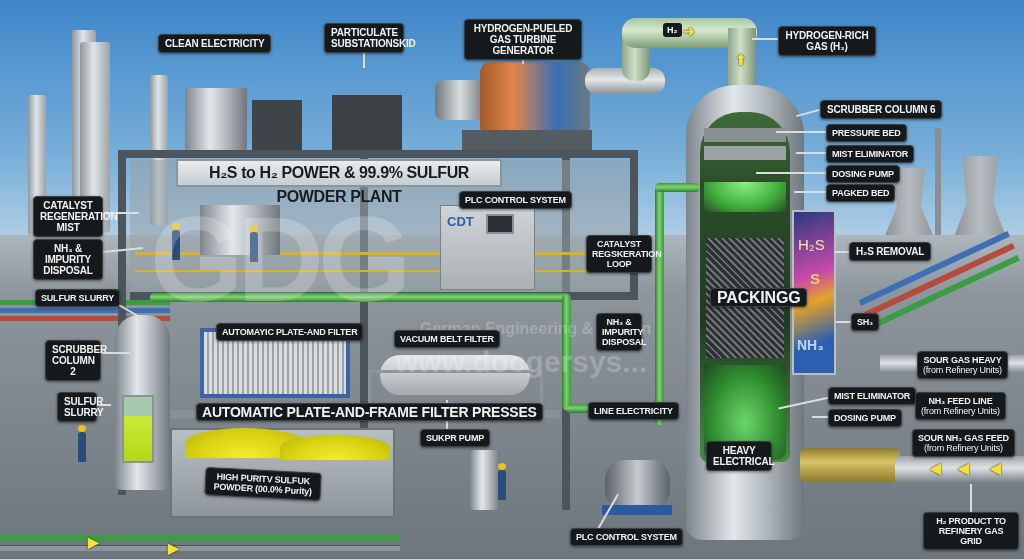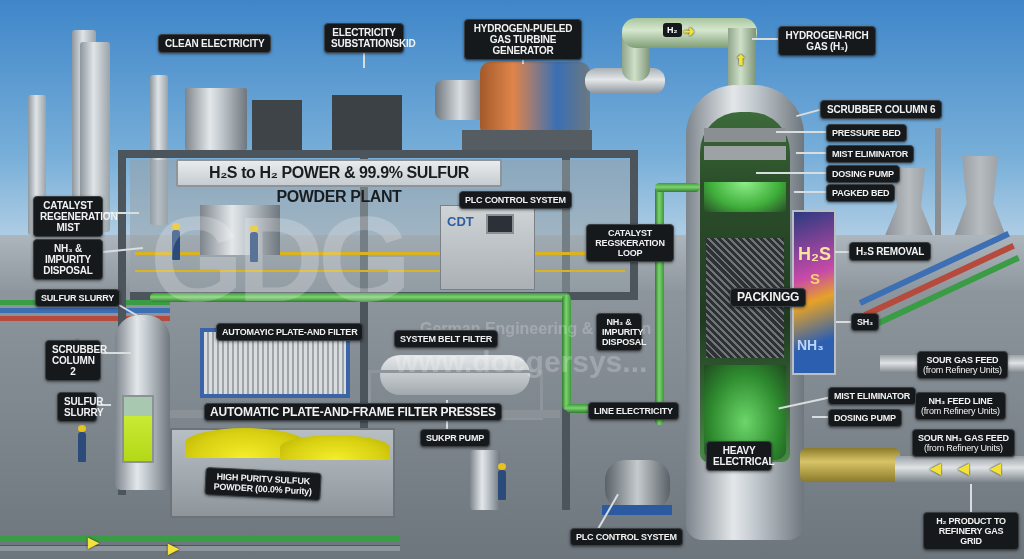--- a/index.html
+++ b/index.html
@@ -84,21 +84,21 @@
   <div class="abs" style="left:663px;top:23px;background:#15191c;color:#fff;font-size:9px;font-weight:bold;padding:2px 4px;border-radius:3px;z-index:13;">H₂</div>
 
   <div class="abs steel" style="left:686px;top:85px;width:118px;height:455px;border-radius:50px 50px 16px 16px;"></div>
   <div class="abs" style="left:700px;top:112px;width:90px;height:350px;border-radius:40px 40px 8px 8px;background:linear-gradient(180deg,#3d6b3a,#2c4f2a 20%,#203a22 60%,#4a8a46);"></div>
   <div class="abs" style="left:704px;top:128px;width:82px;height:14px;background:#8a8f92;"></div>
   <div class="abs" style="left:704px;top:146px;width:82px;height:14px;background:#9da2a5;"></div>
   <div class="abs" style="left:704px;top:182px;width:82px;height:30px;background:radial-gradient(ellipse at 50% 0,#8ef08a,#3fae3a 60%,transparent);"></div>
   <div class="abs" style="left:706px;top:238px;width:78px;height:120px;background:repeating-linear-gradient(45deg,#6f7477 0 2px,#2d3133 2px 5px),#444;"></div>
   <div class="abs" style="left:704px;top:365px;width:82px;height:95px;background:radial-gradient(ellipse at 50% 60%,#6cd66a,#2e8a2e 60%,#1f4a20);border-radius:0 0 10px 10px;"></div>
   <div class="abs" style="left:792px;top:210px;width:44px;height:165px;background:linear-gradient(160deg,#2b3a80,#c84aa8 40%,#e6a227 55%,#2d5fb0 80%);border:2px solid #b9bfc3;">
-    <div class="abs" style="left:4px;top:32px;color:#f5e6a0;font-weight:bold;font-size:18px;">H₂S</div>
+    <div class="abs" style="left:4px;top:24px;color:#f5e6a0;font-weight:normal;font-size:15px;">H₂S</div>
     <div class="abs" style="left:16px;top:58px;color:#f5d16a;font-weight:bold;font-size:15px;">S</div>
     <div class="abs" style="left:3px;top:125px;color:#b8d6ff;font-weight:bold;font-size:14px;">NH₃</div>
   </div>
 
   <div class="pipe-g" style="left:150px;top:293px;width:420px;height:9px;"></div>
   <div class="pipe-g-v" style="left:562px;top:295px;width:9px;height:115px;"></div>
   <div class="pipe-g" style="left:566px;top:404px;width:110px;height:9px;"></div>
   <div class="pipe-g-v" style="left:655px;top:185px;width:9px;height:240px;"></div>
   <div class="pipe-g" style="left:655px;top:183px;width:45px;height:9px;"></div>
 
@@ -142,21 +142,21 @@
 <div class="wm" style="left:150px;top:190px;font-size:120px;letter-spacing:-6px;">GDG</div>
 <div class="wm" style="left:420px;top:320px;font-size:16px;">German Engineering &amp; Design</div>
 <div class="wm" style="left:395px;top:345px;font-size:30px;">www.docgersys...</div>
 
 <div class="abs" style="left:176px;top:159px;width:326px;height:28px;background:linear-gradient(180deg,#e9ecee,#c6ccd0);border:2px solid #8d959b;border-radius:2px;z-index:20;color:#1a1d20;font-weight:bold;font-size:16px;line-height:24px;text-align:center;letter-spacing:-0.4px;">H₂S to H₂ POWER &amp; 99.9% SULFUR POWDER PLANT</div>
 
 <div>
   <div class="lbl" style="left:158px;top:34px;">CLEAN ELECTRICITY</div>
   <div class="leader" style="left:252px;top:41px;width:14px;"></div>
 
-  <div class="lbl" style="left:324px;top:23px;width:80px;white-space:normal;">ELECTRICITY SUBSTATIONSKID</div>
+  <div class="lbl" style="left:324px;top:23px;width:80px;white-space:normal;">PARTICULATE SUBSTATIONSKID</div>
   <div class="vleader" style="left:363px;top:50px;height:18px;"></div>
 
   <div class="lbl" style="left:464px;top:19px;width:118px;white-space:normal;">HYDROGEN-PUELED GAS TURBINE GENERATOR</div>
   <div class="vleader" style="left:522px;top:46px;height:18px;"></div>
 
   <div class="lbl" style="left:778px;top:26px;width:98px;white-space:normal;">HYDROGEN-RICH GAS (H₃)</div>
   <div class="leader" style="left:752px;top:38px;width:26px;"></div>
 
   <div class="lbl" style="left:820px;top:100px;">SCRUBBER COLUMN 6</div>
   <div class="leader" style="left:796px;top:112px;width:24px;transform:rotate(-15deg);"></div>
@@ -171,54 +171,54 @@
 
   <div class="lbl sm" style="left:459px;top:191px;">PLC CONTROL SYSTEM</div>
 
   <div class="lbl" style="left:33px;top:196px;width:70px;white-space:normal;">CATALYST REGENERATION MIST</div>
   <div class="leader" style="left:103px;top:212px;width:36px;"></div>
   <div class="lbl" style="left:33px;top:239px;width:70px;white-space:normal;">NH₃ &amp; IMPURITY DISPOSAL</div>
   <div class="leader" style="left:103px;top:249px;width:40px;transform:rotate(-6deg);"></div>
   <div class="lbl sm" style="left:35px;top:289px;">SULFUR SLURRY</div>
   <div class="leader" style="left:112px;top:300px;width:38px;transform:rotate(30deg);transform-origin:left;"></div>
 
-  <div class="lbl sm" style="left:586px;top:224px;width:88px;white-space:normal;">CATALYST REGSKERATION LOOP</div>
+  <div class="lbl sm" style="left:586px;top:235px;width:66px;white-space:normal;">CATALYST REGSKERATION LOOP</div>
   <div class="lbl sm" style="left:596px;top:313px;width:46px;white-space:normal;">NH₃ &amp; IMPURITY DISPOSAL</div>
 
   <div class="lbl" style="left:849px;top:242px;">H₂S REMOVAL</div>
   <div class="leader" style="left:835px;top:251px;width:14px;"></div>
-  <div class="lbl" style="left:730px;top:288px;font-size:12px;">PACKINGG</div>
+  <div class="lbl" style="left:710px;top:288px;font-size:16px;">PACKINGG</div>
   <div class="lbl sm" style="left:851px;top:313px;">SH₃</div>
   <div class="leader" style="left:836px;top:321px;width:15px;"></div>
 
   <div class="lbl" style="left:45px;top:340px;width:56px;white-space:normal;">SCRUBBER COLUMN 2</div>
   <div class="leader" style="left:101px;top:352px;width:30px;"></div>
   <div class="lbl" style="left:57px;top:392px;width:40px;white-space:normal;">SULFUR SLURRY</div>
   <div class="leader" style="left:97px;top:404px;width:14px;"></div>
 
   <div class="lbl sm" style="left:216px;top:323px;">AUTOMAYIC PLATE-AND FILTER</div>
-  <div class="lbl sm" style="left:394px;top:330px;">SYSTEM BELT FILTER</div>
-  <div class="lbl sm" style="left:204px;top:403px;font-size:12px;">AUTOMATIC PLATE-AND-FRAME FILTER PRESSES</div>
+  <div class="lbl sm" style="left:394px;top:330px;">VACUUM BELT FILTER</div>
+  <div class="lbl sm" style="left:196px;top:403px;font-size:14px;">AUTOMATIC PLATE-AND-FRAME FILTER PRESSES</div>
   <div class="lbl sm" style="left:588px;top:402px;">LINE ELECTRICITY</div>
   <div class="lbl sm" style="left:420px;top:429px;">SUKPR PUMP</div>
   <div class="vleader" style="left:446px;top:400px;height:29px;"></div>
 
   <div class="lbl sm" style="left:205px;top:470px;width:116px;white-space:normal;transform:rotate(3deg);">HIGH PURITV SULFUK POWDER (00.0% Purity)</div>
 
   <div class="lbl" style="left:706px;top:441px;width:66px;white-space:normal;">HEAVY ELECTRICAL</div>
   <div class="lbl sm" style="left:570px;top:528px;">PLC CONTROL SYSTEM</div>
   <div class="leader" style="left:598px;top:528px;width:40px;transform:rotate(-60deg);transform-origin:left;"></div>
 
   <div class="lbl sm" style="left:828px;top:387px;">MIST ELIMINATOR</div>
   <div class="leader" style="left:778px;top:402px;width:52px;transform:rotate(-12deg);"></div>
   <div class="lbl sm" style="left:828px;top:409px;">DOSING PUMP</div>
   <div class="leader" style="left:812px;top:416px;width:16px;"></div>
 
   <div class="lbl sm" style="left:917px;top:351px;">
-    <div>SOUR GAS FEED</div>
+    <div>SOUR GAS HEAVY</div>
     <div style="font-weight:normal;">(from Refinery Units)</div>
   </div>
   <div class="lbl sm" style="left:915px;top:392px;">
     <div>NH₃ FEED LINE</div>
     <div style="font-weight:normal;">(from Refinery Units)</div>
   </div>
   <div class="lbl sm" style="left:912px;top:429px;">
     <div>SOUR NH₃ GAS FEED</div>
     <div style="font-weight:normal;">(from Refinery Units)</div>
   </div>

